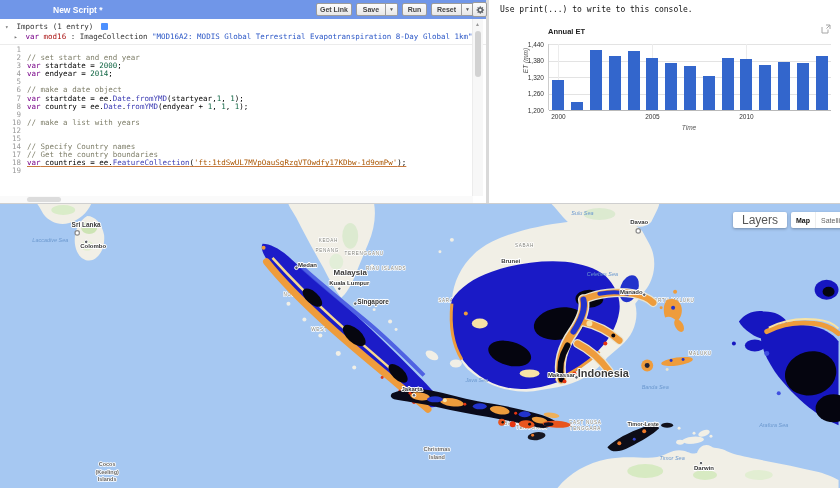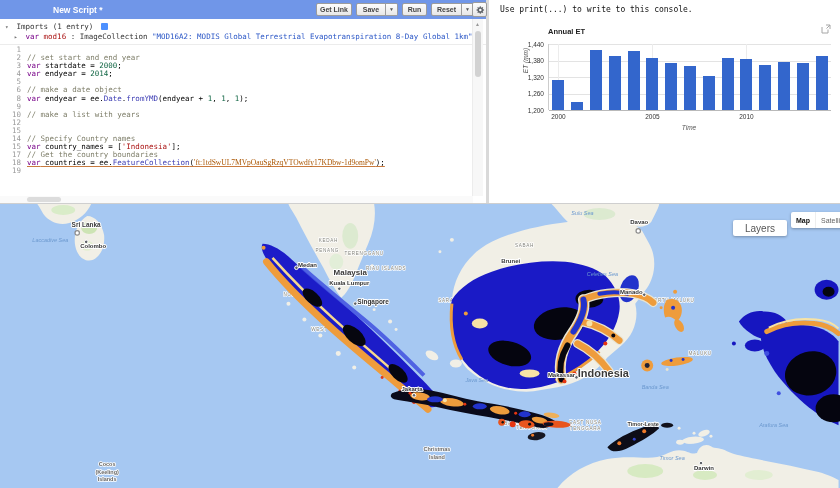--- a/index.html
+++ b/index.html
@@ -27,21 +27,21 @@
   .imp-icon{display:inline-block;width:7px;height:7px;background:#4d90fe;border-radius:1px;vertical-align:-1px;margin-left:3px;}
 
   .code{position:relative;font-family:"DejaVu Sans Mono",monospace;font-size:7.5px;line-height:8.1px;color:#000;padding-top:1px;}
   .cl{height:8.1px;white-space:nowrap;}
   .ln{display:inline-block;width:21px;text-align:right;padding-right:6px;color:#9a9a9a;}
   .kw{color:#770088;}
   .num{color:#116644;}
   .str{color:#aa1111;}
   .com{color:#7d7d68;}
   .prop{color:#3b3bb3;}
-  .link{color:#aa5500;font-family:Liberation Serif, serif;}
+  .link{color:#aa5500;}
   .cl.u .lc span{text-decoration:underline;text-decoration-color:#c87a3e;}
 
   .vscroll{position:absolute;right:3px;top:19px;bottom:7px;width:10px;background:#f7f7f7;border-left:1px solid #ececec;}
   .varrow{position:absolute;top:2px;left:2px;font-size:5px;color:#999;}
   .vthumb{position:absolute;left:1.5px;top:12px;width:6px;height:46px;background:#d2d2d2;border-radius:3px;}
   .hscroll{position:absolute;left:0;bottom:0;height:7px;right:13px;background:#fafafa;}
   .hthumb{position:absolute;left:27px;top:1px;width:34px;height:5px;background:#dcdcdc;border-radius:3px;}
 
   
   .console-panel{position:absolute;left:492px;top:0;width:348px;height:203px;background:#fff;}
@@ -68,21 +68,21 @@
   .map{position:absolute;left:0;top:203px;width:840px;height:285px;border-top:1px solid #cfcfcf;box-sizing:border-box;background:#a6c8f2;}
   .map svg{display:block;}
   .lbl{font-family:"Liberation Sans",sans-serif;text-anchor:middle;paint-order:stroke;stroke:#ffffff;stroke-width:1.6px;stroke-linejoin:round;}
   .lbl-sea{font-style:italic;fill:#6c99cf;font-size:5.5px;stroke:none;}
   .lbl-region{fill:#82827a;font-size:4.6px;letter-spacing:0.7px;stroke-width:1.3px;}
   .lbl-city{fill:#333;font-size:6px;font-weight:bold;stroke-width:1.8px;}
   .lbl-country{fill:#3a3a3a;font-weight:bold;stroke-width:2px;font-size:7px;}
   .lbl-note{fill:#666;font-size:5.5px;font-weight:bold;stroke-width:1.5px;}
   .mk-dot{fill:#5f6368;stroke:#fff;stroke-width:1;}
   .mk-ring{fill:#fff;stroke:#8a8a8a;stroke-width:1.2;}
-  .layers-btn{position:absolute;left:733px;top:16px;width:54px;height:16px;background:#fff;border-radius:2px;box-shadow:0 1px 3px rgba(0,0,0,.3);font-size:10px;color:#565656;display:flex;align-items:center;justify-content:center;}
+  .layers-btn{position:absolute;left:733px;top:8px;width:54px;height:16px;background:#fff;border-radius:2px;box-shadow:0 1px 3px rgba(0,0,0,.3);font-size:12px;color:#565656;display:flex;align-items:center;justify-content:center;}
   .gmap-toggle{position:absolute;left:791px;top:8px;height:16px;background:#fff;border-radius:2px;box-shadow:0 1px 3px rgba(0,0,0,.3);display:flex;font-size:7px;align-items:stretch;}
   .gmap-toggle .opt{padding:0 5px;display:flex;align-items:center;}
   .gmap-toggle .opt.sel{font-weight:bold;color:#111;}
   .gmap-toggle .opt.unsel{color:#666;border-left:1px solid #eee;}
 </style>
 </head>
 <body>
 
 <div class="screen">
 
@@ -120,27 +120,27 @@
         </div>
       </div>
 
       <div class="code" id="code">
           <div class="cl"><span class="ln">1</span><span class="lc"></span></div>
           <div class="cl"><span class="ln">2</span><span class="lc"><span class="com">// set start and end year</span></span></div>
           <div class="cl"><span class="ln">3</span><span class="lc"><span class="kw">var</span><span> startdate = </span><span class="num">2000</span><span>;</span></span></div>
           <div class="cl"><span class="ln">4</span><span class="lc"><span class="kw">var</span><span> endyear = </span><span class="num">2014</span><span>;</span></span></div>
           <div class="cl"><span class="ln">5</span><span class="lc"></span></div>
           <div class="cl"><span class="ln">6</span><span class="lc"><span class="com">// make a date object</span></span></div>
-          <div class="cl"><span class="ln">8</span><span class="lc"><span class="kw">var</span><span> endyear = ee.</span><span class="prop">Date</span><span>.</span><span class="prop">fromYMD</span><span>(endyear + </span><span class="num">1</span><span>, </span><span class="num">1</span><span>, </span><span class="num">1</span><span>);</span></span></div>
+          <div class="cl"><span class="ln">7</span><span class="lc"><span class="kw">var</span><span> startdate = ee.</span><span class="prop">Date</span><span>.</span><span class="prop">fromYMD</span><span>(startyear,</span><span class="num">1</span><span>, </span><span class="num">1</span><span>);</span></span></div>
+          <div class="cl"><span class="ln">8</span><span class="lc"><span class="kw">var</span><span> country = ee.</span><span class="prop">Date</span><span>.</span><span class="prop">fromYMD</span><span>(endyear + </span><span class="num">1</span><span>, </span><span class="num">1</span><span>, </span><span class="num">1</span><span>);</span></span></div>
           <div class="cl"><span class="ln">9</span><span class="lc"></span></div>
           <div class="cl"><span class="ln">10</span><span class="lc"><span class="com">// make a list with years</span></span></div>
           <div class="cl"><span class="ln">12</span><span class="lc"></span></div>
           <div class="cl"><span class="ln">15</span><span class="lc"></span></div>
           <div class="cl"><span class="ln">14</span><span class="lc"><span class="com">// Specify Country names</span></span></div>
-          <div class="cl"><span class="ln">15</span><span class="lc"><span class="kw">var</span><span> country_names = [</span><span class="str">'Indonesia'</span><span>];</span></span></div>
           <div class="cl"><span class="ln">17</span><span class="lc"><span class="com">// Get the country boundaries</span></span></div>
           <div class="cl u"><span class="ln">18</span><span class="lc"><span class="kw">var</span><span> countries = ee.</span><span class="prop">FeatureCollection</span><span>(</span><span class="link">'ft:1tdSwUL7MVpOauSgRzqVTOwdfy17KDbw-1d9omPw'</span><span>);</span></span></div>
           <div class="cl"><span class="ln">19</span><span class="lc"></span></div>
         </div>
 
       <div class="vscroll">
         <div class="varrow">▲</div>
         <div class="vthumb"></div>
       </div>
       <div class="hscroll">

